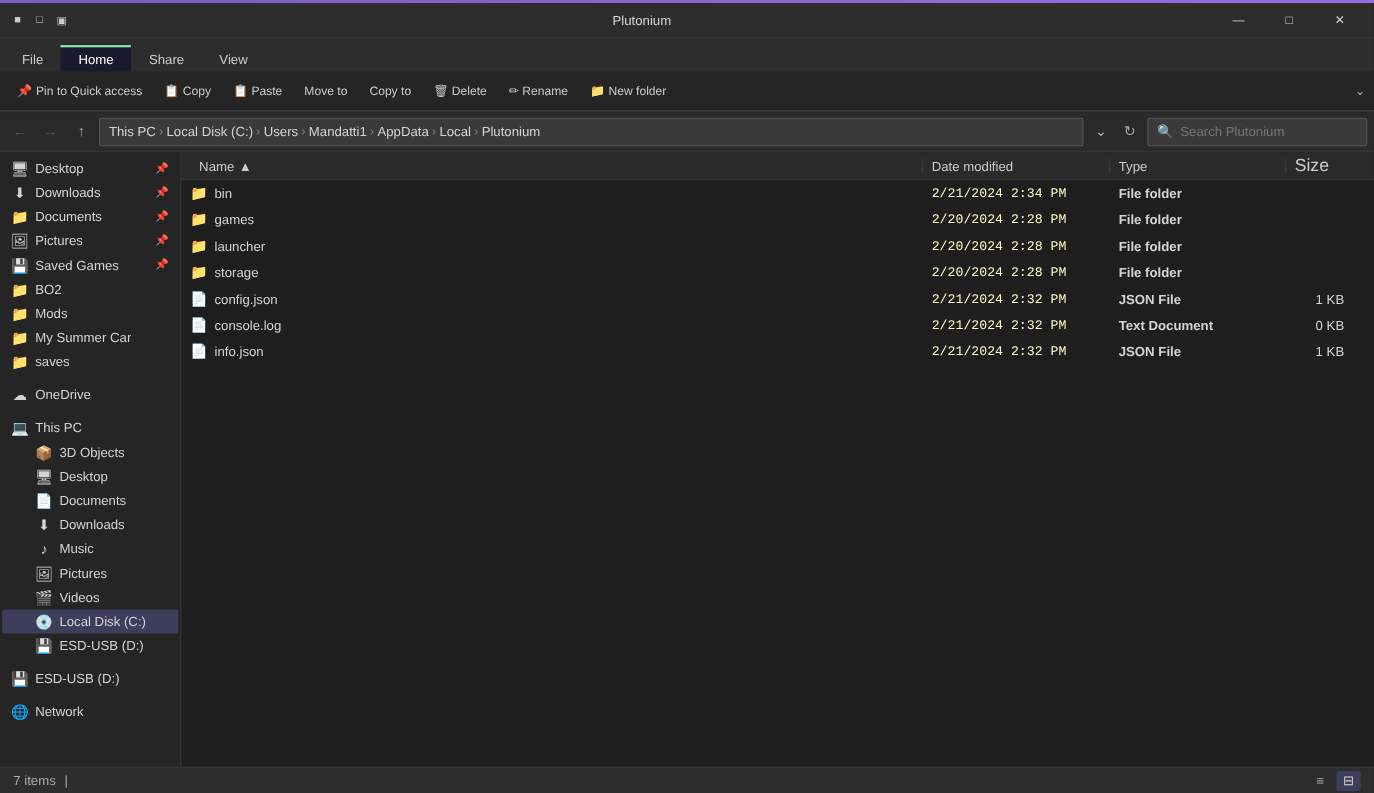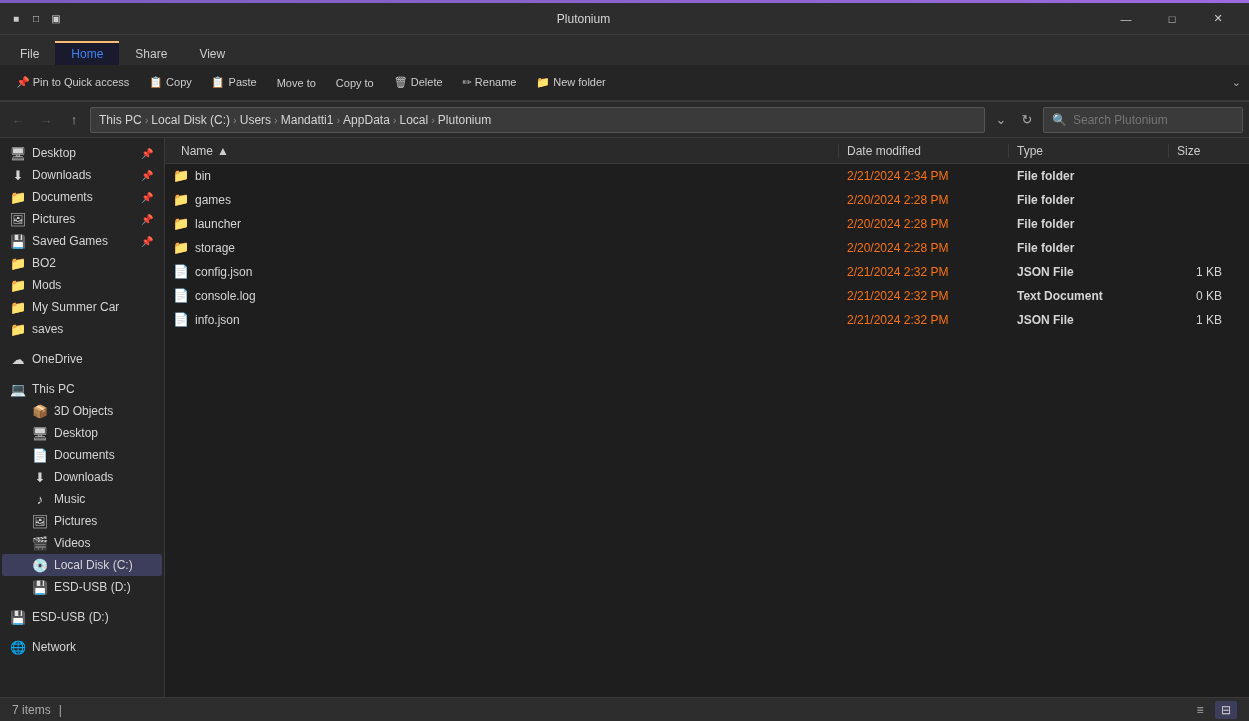--- a/index.html
+++ b/index.html
@@ -75,22 +75,22 @@
     }
     .ribbon-tab {
       padding: 4px 16px;
       font-size: 12px;
       color: #ccc;
       cursor: pointer;
       border-top: 1px solid transparent;
     }
     .ribbon-tab.active {
       background: #1a1a2e;
-      border-top: 2px solid #fdba74;
-      color: #3b82f6;
+      border-top: 2px solid #86efac;
+      color: #ffffff;
     }
     .ribbon-content {
       background: #252525;
       padding: 4px 8px;
       display: flex;
       gap: 4px;
       align-items: center;
       height: 36px;
       border-bottom: 1px solid #3a3a3a;
     }
@@ -286,21 +286,21 @@
       font-size: 12px;
       color: #ccc;
       display: flex;
       align-items: center;
       border-right: 1px solid #3a3a3a;
       flex-shrink: 0;
     }
     .col-size {
       width: 80px;
       padding: 0 8px;
-      font-size: 12px;
+      font-size: 16px;
       color: #ccc;
       display: flex;
       align-items: center;
       flex-shrink: 0;
     }
 
     .file-list {
       flex: 1;
       overflow-y: auto;
       background: #1e1e1e;
@@ -341,22 +341,23 @@
       font-size: 12px;
       color: #d4d4d4;
       white-space: nowrap;
       overflow: hidden;
       text-overflow: ellipsis;
     }
     .file-modified-cell {
       width: 170px;
       padding: 0 8px;
       font-size: 12px;
-      color: #f97316;
-      flex-shrink: 0;
+      color: #fef9c3;
+      flex-shrink: 0;
+      font-family: Liberation Mono, monospace;
     }
     .file-type-cell {
       width: 160px;
       padding: 0 8px;
       font-size: 12px;
       color: #d4d4d4;
       flex-shrink: 0;
       font-weight: bold;
     }
     .file-size-cell {

